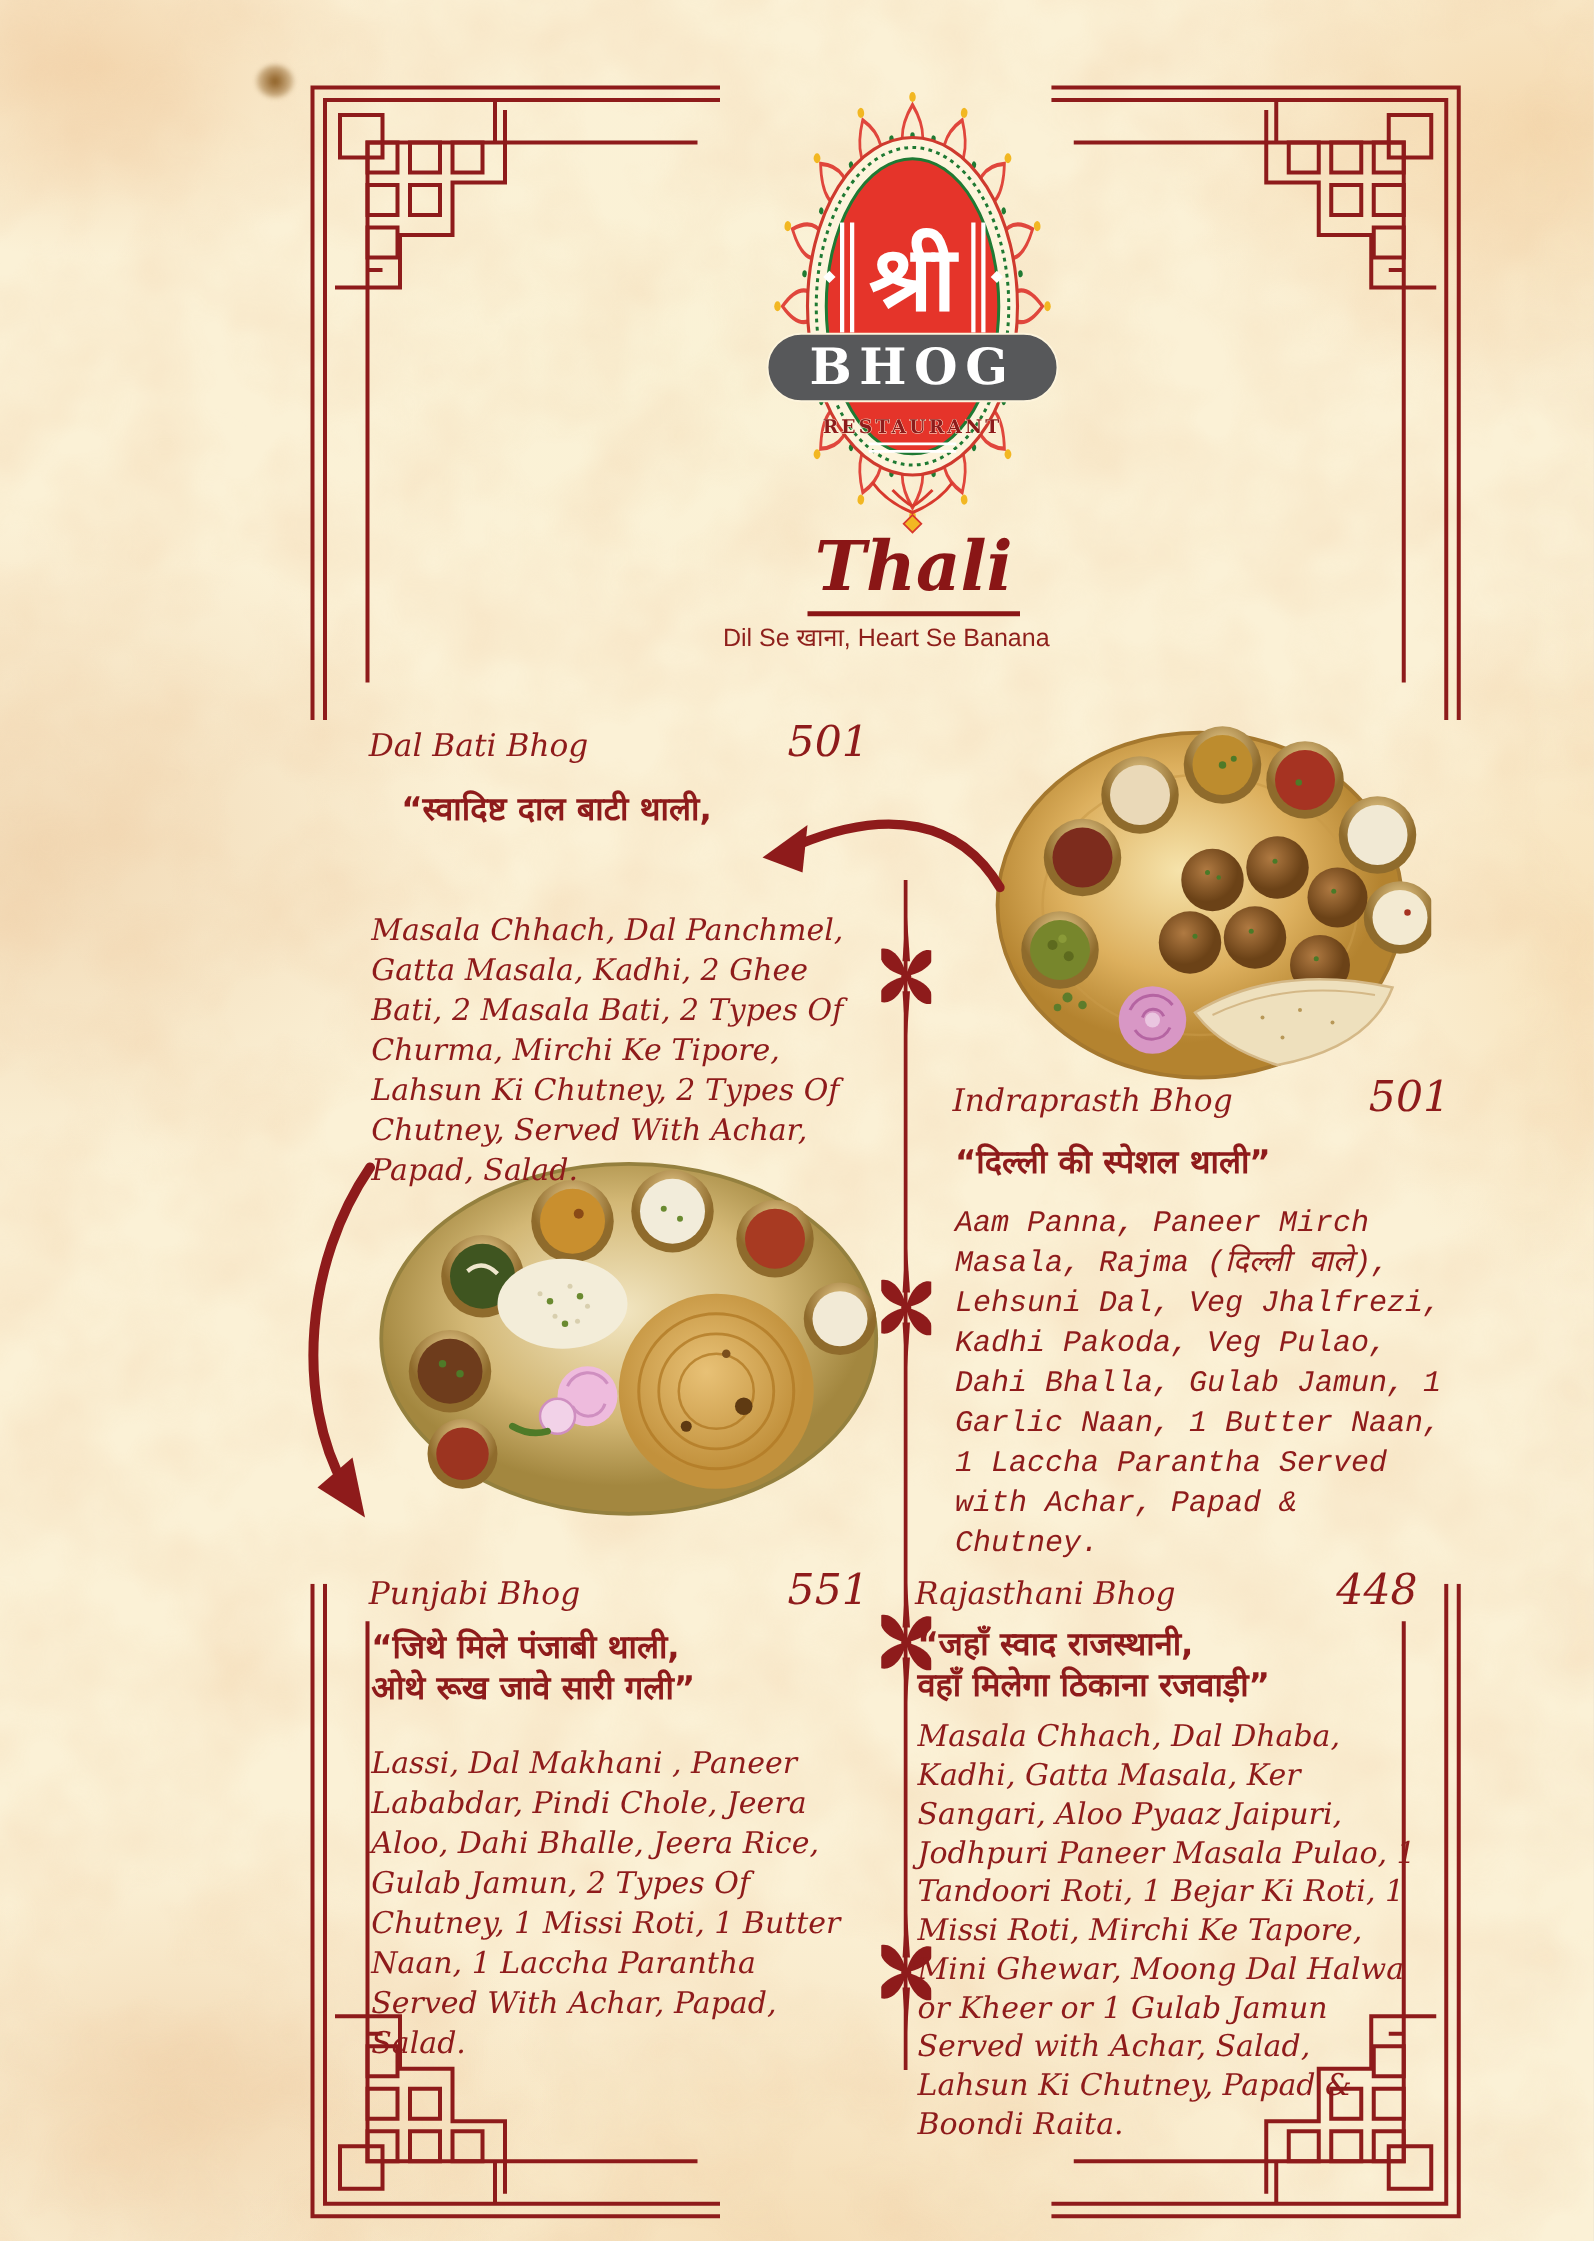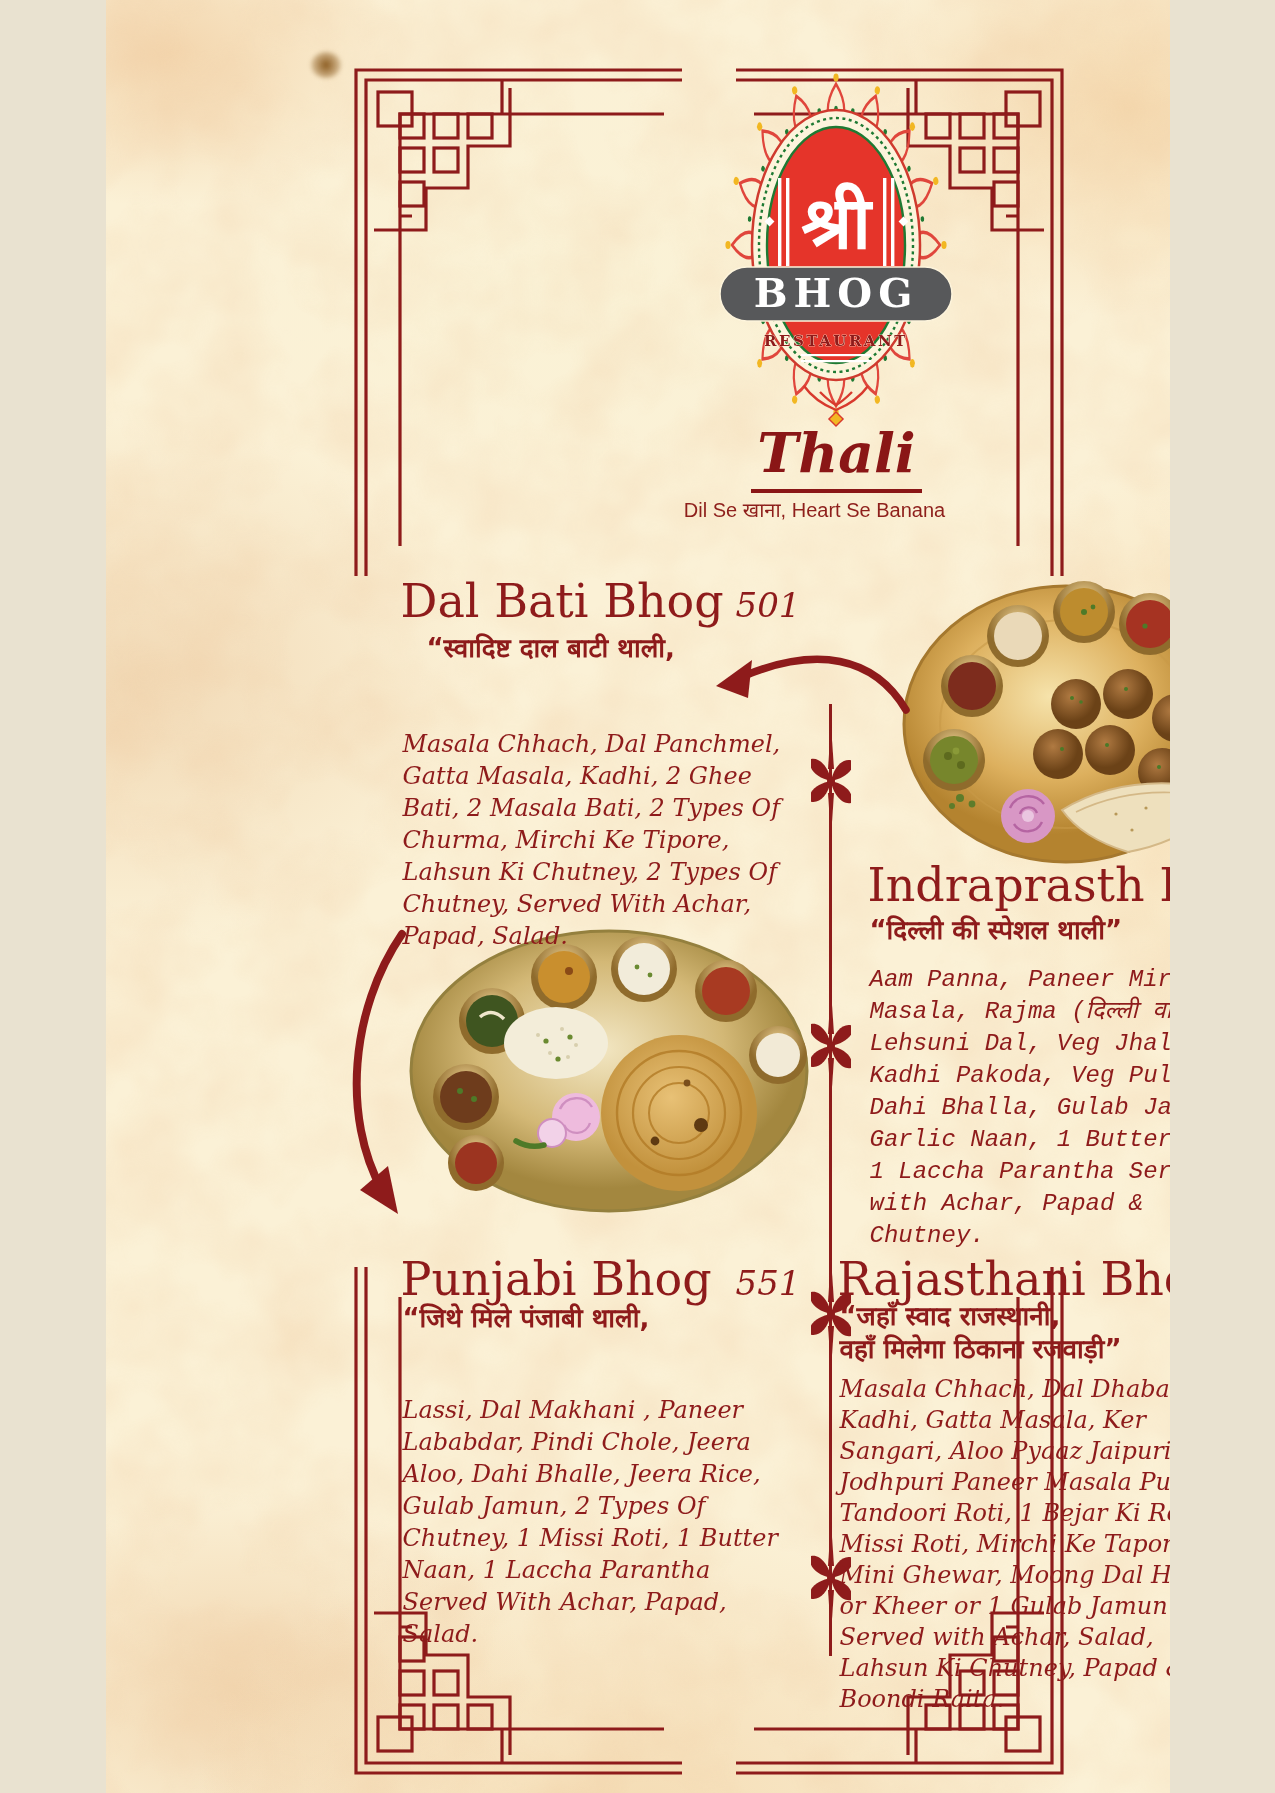--- a/index.html
+++ b/index.html
@@ -1,17 +1,17 @@
 <!DOCTYPE html>
 <html><head>
 <meta charset="utf-8">
 <style>
   html,body{margin:0;padding:0;background:#e9e2d0;}
   .page{
-    position:relative; width:1064px; height:1793px; overflow:hidden; margin:0 auto;
+    position:relative; width:1275px; height:1793px; overflow:hidden; margin:0 auto;
     background:
       radial-gradient(ellipse 340px 220px at 6% 3%, rgba(225,150,80,.30), transparent 70%),
       radial-gradient(ellipse 420px 300px at 96% 6%, rgba(232,168,96,.33), transparent 70%),
       radial-gradient(ellipse 520px 380px at 2% 38%, rgba(214,146,84,.26), transparent 70%),
       radial-gradient(ellipse 300px 420px at 100% 42%, rgba(238,186,116,.28), transparent 70%),
       radial-gradient(ellipse 620px 420px at 50% 101%, rgba(230,172,104,.30), transparent 72%),
       radial-gradient(ellipse 420px 280px at 12% 94%, rgba(220,152,88,.30), transparent 70%),
       radial-gradient(ellipse 500px 300px at 45% 16%, rgba(250,242,214,.9), transparent 75%),
       #fbf1d6;
     font-family:"DejaVu Serif", serif;
@@ -29,21 +29,21 @@
   }
   .title span{display:inline-block; border-bottom:4px solid #8a1616; padding:0 6px 4px 6px;}
   .tagline{
     position:absolute; left:528px; top:496px; width:362px; z-index:3; text-align:center;
     font-family:"Liberation Sans","DejaVu Sans",sans-serif; font-size:20px; color:#8e1f1b;
   }
   .divider{position:absolute; left:723px; top:704px; width:3px; height:952px; background:#8e1b1b; z-index:2;}
   .ornament{position:absolute; z-index:3;}
   .item{position:absolute; z-index:4; color:#8e1b1b;}
   .item .hdr{position:absolute; left:0; top:0; width:100%; display:flex; justify-content:space-between; align-items:baseline;}
-  .item .name{font-size:46px; white-space:nowrap;}
+  .item .name{font-style:italic; font-size:25px; white-space:nowrap;}
   .item .price{font-style:italic; font-size:34px;}
   .item .quote{position:absolute; left:2px; width:110%; font-family:"DejaVu Sans",sans-serif; font-weight:700; font-size:26px; line-height:33px; color:#8e1b1b;}
   .item .desc{position:absolute; left:2px; font-style:italic; font-size:24px; line-height:32px;}
   .photo{position:absolute; z-index:2;}
   .arrow{position:absolute; z-index:5;}
   .svgtxt{font-family:"DejaVu Serif",serif;}
 </style>
 </head>
 <body>
 
@@ -500,20 +500,21 @@
     <div class="desc" style="top:106px;width:398px;font-family:Liberation Mono, monospace;">Aam Panna, Paneer Mirch Masala, Rajma (दिल्ली वाले), Lehsuni Dal, Veg Jhalfrezi, Kadhi Pakoda, Veg Pulao, Dahi Bhalla, Gulab Jamun, 1 Garlic Naan, 1 Butter Naan, 1 Laccha Parantha Served with Achar, Papad &amp; Chutney.</div>
   </div>
 
   <div class="item" style="left:295px;top:1252px;width:400px;height:345px;">
     <div class="hdr">
       <span class="name">Punjabi Bhog</span>
       <span class="price">551</span>
     </div>
     <div class="quote" style="top:50px;">
       <div>“जिथे मिले पंजाबी थाली,</div>
+      <div>ओथे रूख जावे सारी गली”</div>
     </div>
     <div class="desc" style="top:142px;width:398px;">Lassi, Dal Makhani , Paneer Lababdar, Pindi Chole, Jeera Aloo, Dahi Bhalle, Jeera Rice, Gulab Jamun, 2 Types Of Chutney, 1 Missi Roti, 1 Butter Naan, 1 Laccha Parantha Served With Achar, Papad, Salad.</div>
   </div>
 
   <div class="item" style="left:732px;top:1252px;width:402px;height:410px;">
     <div class="hdr">
       <span class="name">Rajasthani Bhog</span>
       <span class="price">448</span>
     </div>
     <div class="quote" style="top:48px;">

